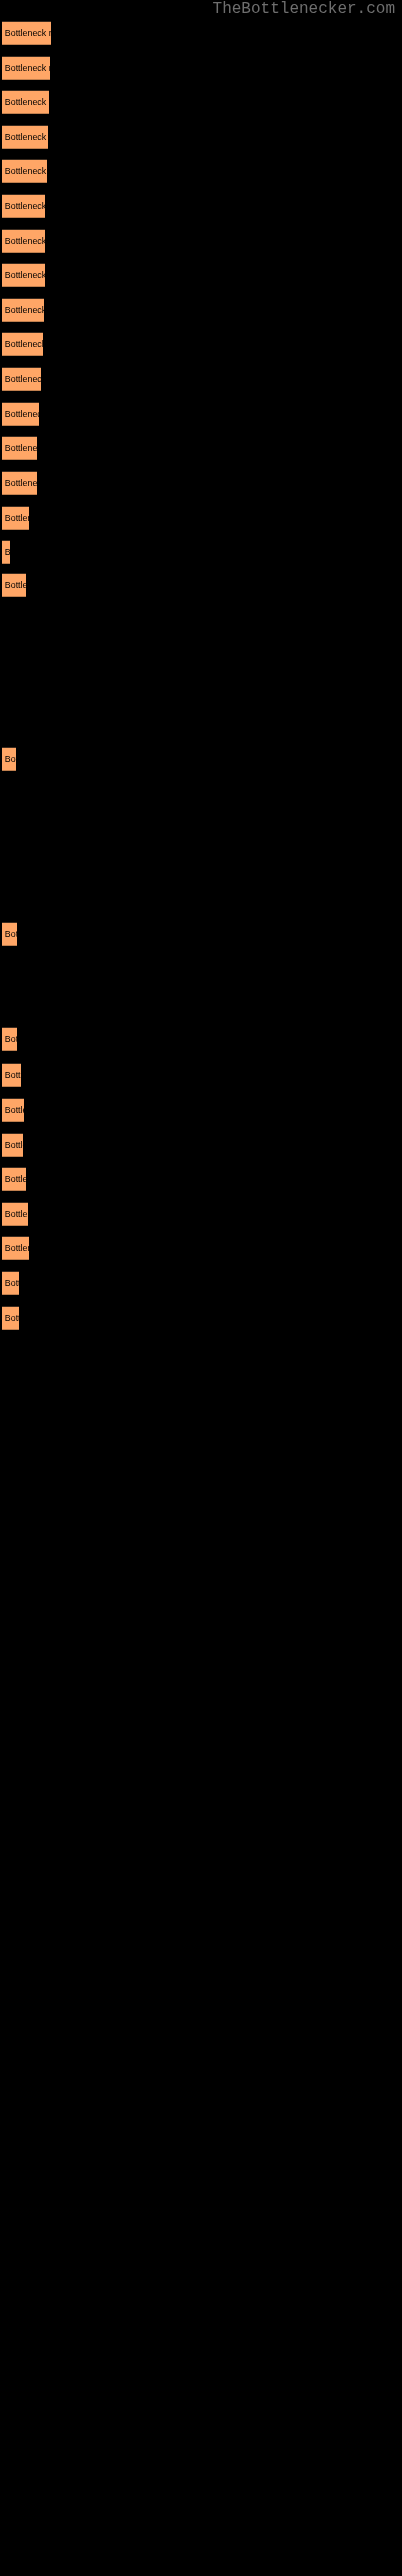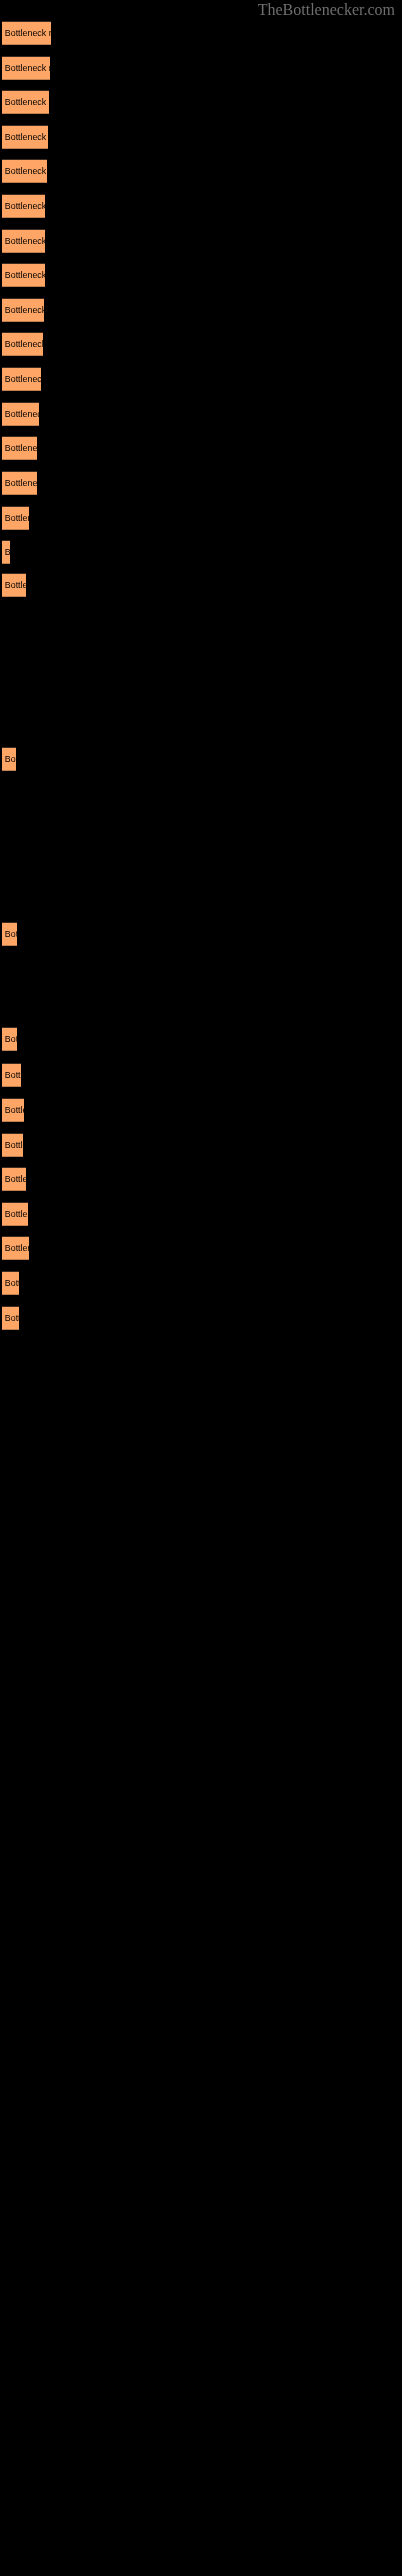--- a/index.html
+++ b/index.html
@@ -24,21 +24,21 @@
   .site-title {
     position: absolute;
     left: 0;
     top: 0;
     width: 403px;
     text-align: right;
     padding-right: 8px;
     box-sizing: border-box;
     color: #6e6e6e;
     font-size: 16px;
-    font-family: Liberation Serif, serif;
+    font-family: Liberation Mono, monospace;
     letter-spacing: 0px;
     line-height: 19.3px;
     white-space: nowrap;
   }
   .plot-area {
     position: absolute;
     left: 0;
     top: 0;
     width: 403px;
     height: 2576px;

